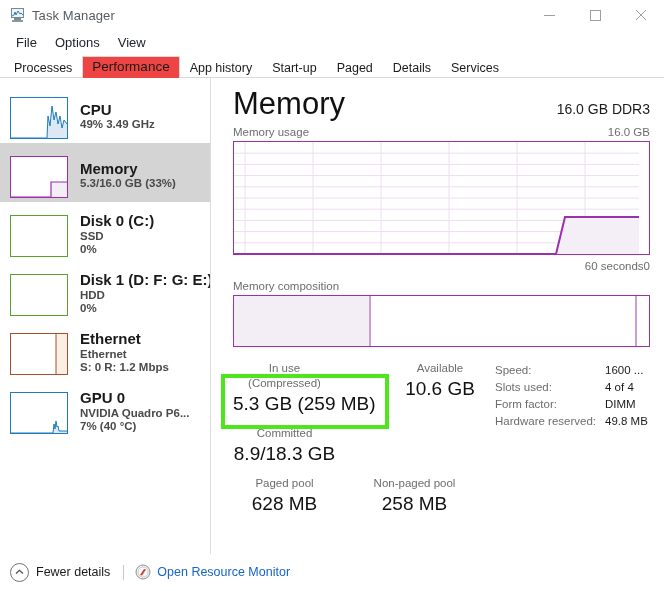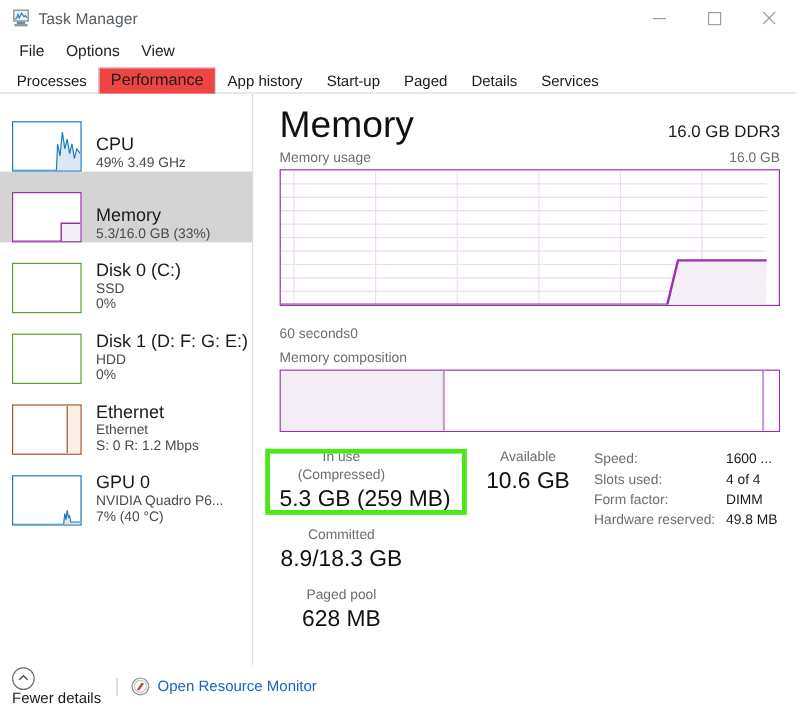--- a/index.html
+++ b/index.html
@@ -134,24 +134,25 @@
   }
   .sidebar {
     width: 211px;
     flex: 0 0 211px;
     border-right: 1px solid #dddddd;
     padding-top: 6px;
     box-sizing: border-box;
   }
   .side-item {
     display: flex;
-    align-items: flex-end;
+    align-items: center;
     height: 59px;
     padding: 6px 0 0 10px;
     box-sizing: border-box;
+    font-weight: bold;
   }
   .side-item.selected {
     background: #d4d4d4;
   }
   .thumb {
     width: 58px;
     height: 42px;
     box-sizing: border-box;
     background: #ffffff;
     position: relative;
@@ -213,24 +214,24 @@
     height: 114px;
     border: 1px solid #9b2fae;
     box-sizing: border-box;
     background: #ffffff;
     overflow: hidden;
   }
   .graph svg { display: block; }
 
   .axis-row {
     display: flex;
-    justify-content: flex-start;
+    justify-content: flex-end;
     font-size: 11.5px;
     color: #6d6d6d;
-    margin-top: 18px;
+    margin-top: 5px;
   }
 
   .comp-label {
     font-size: 11.5px;
     color: #6d6d6d;
     margin-top: 8px;
     margin-bottom: 3px;
   }
   .composition {
     height: 52px;
@@ -324,23 +325,23 @@
     bottom: 0;
     width: 664px;
     height: 38px;
     display: flex;
     align-items: center;
     padding-left: 10px;
     box-sizing: border-box;
   }
   .fewer {
     display: flex;
+    align-items: center;
     font-size: 12.5px;
     color: #1a1a1a;
-    flex-direction: column;
   }
   .chev-circle {
     width: 17px;
     height: 17px;
     border: 1px solid #6f7276;
     border-radius: 50%;
     margin-right: 7px;
     display: flex;
     align-items: center;
     justify-content: center;
@@ -555,20 +556,24 @@
             <div class="stat-label">Committed</div>
             <div class="stat-value">8.9/18.3 GB</div>
           </div>
         </div>
 
         <div class="stat-pair-row">
           <div class="stat-block col-a">
             <div class="stat-label">Paged pool</div>
             <div class="stat-value">628 MB</div>
           </div>
+          <div class="stat-block col-b" style="padding-left:12px;">
+            <div class="stat-label">Non-paged pool</div>
+            <div class="stat-value">258 MB</div>
+          </div>
         </div>
       </div>
 
       <div class="stats-right">
         <div class="info-row">
           <div class="info-key">Speed:</div>
           <div class="info-val">1600 ...</div>
         </div>
         <div class="info-row">
           <div class="info-key">Slots used:</div>

